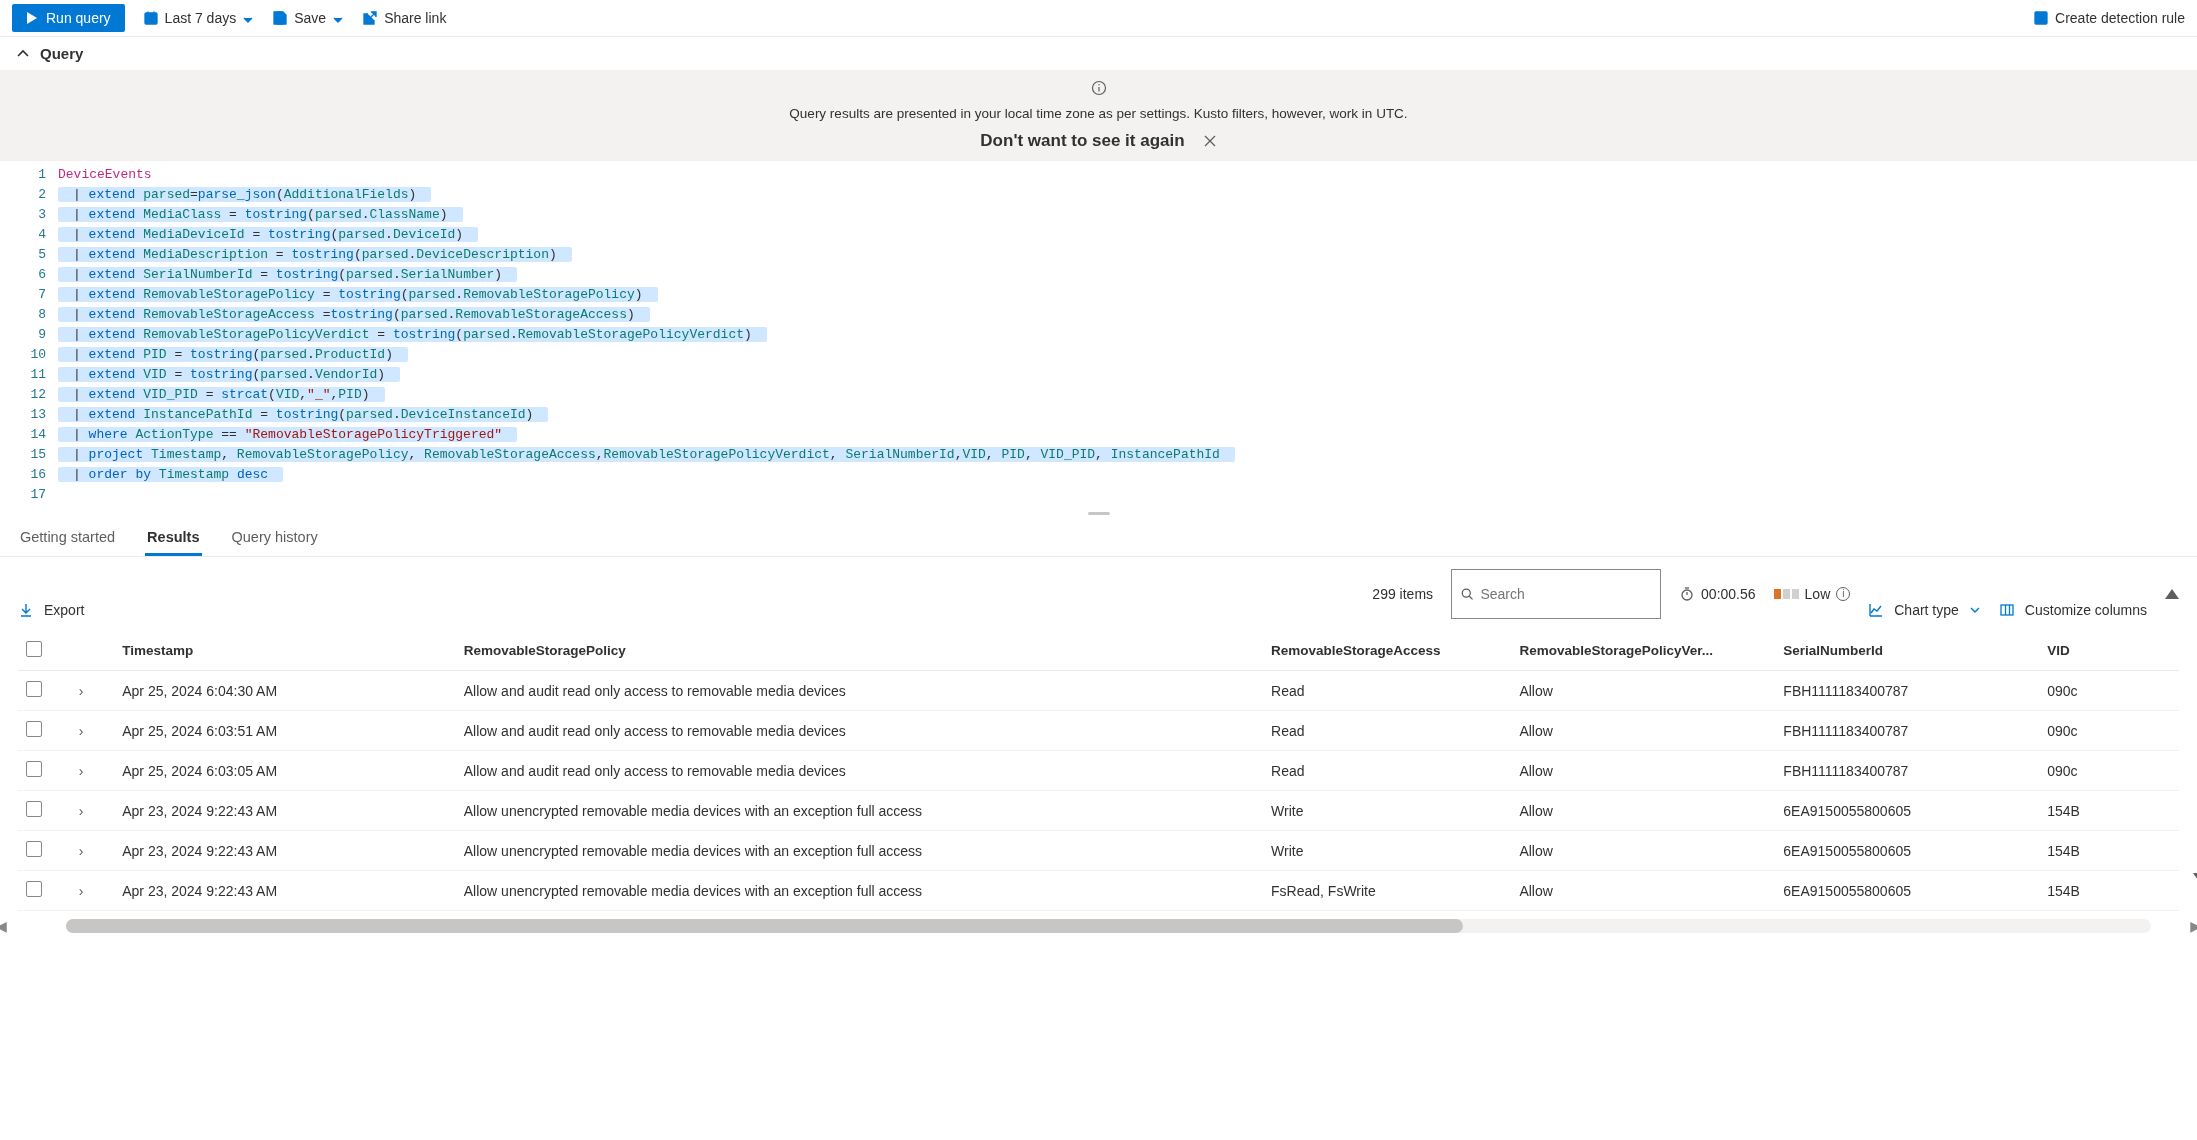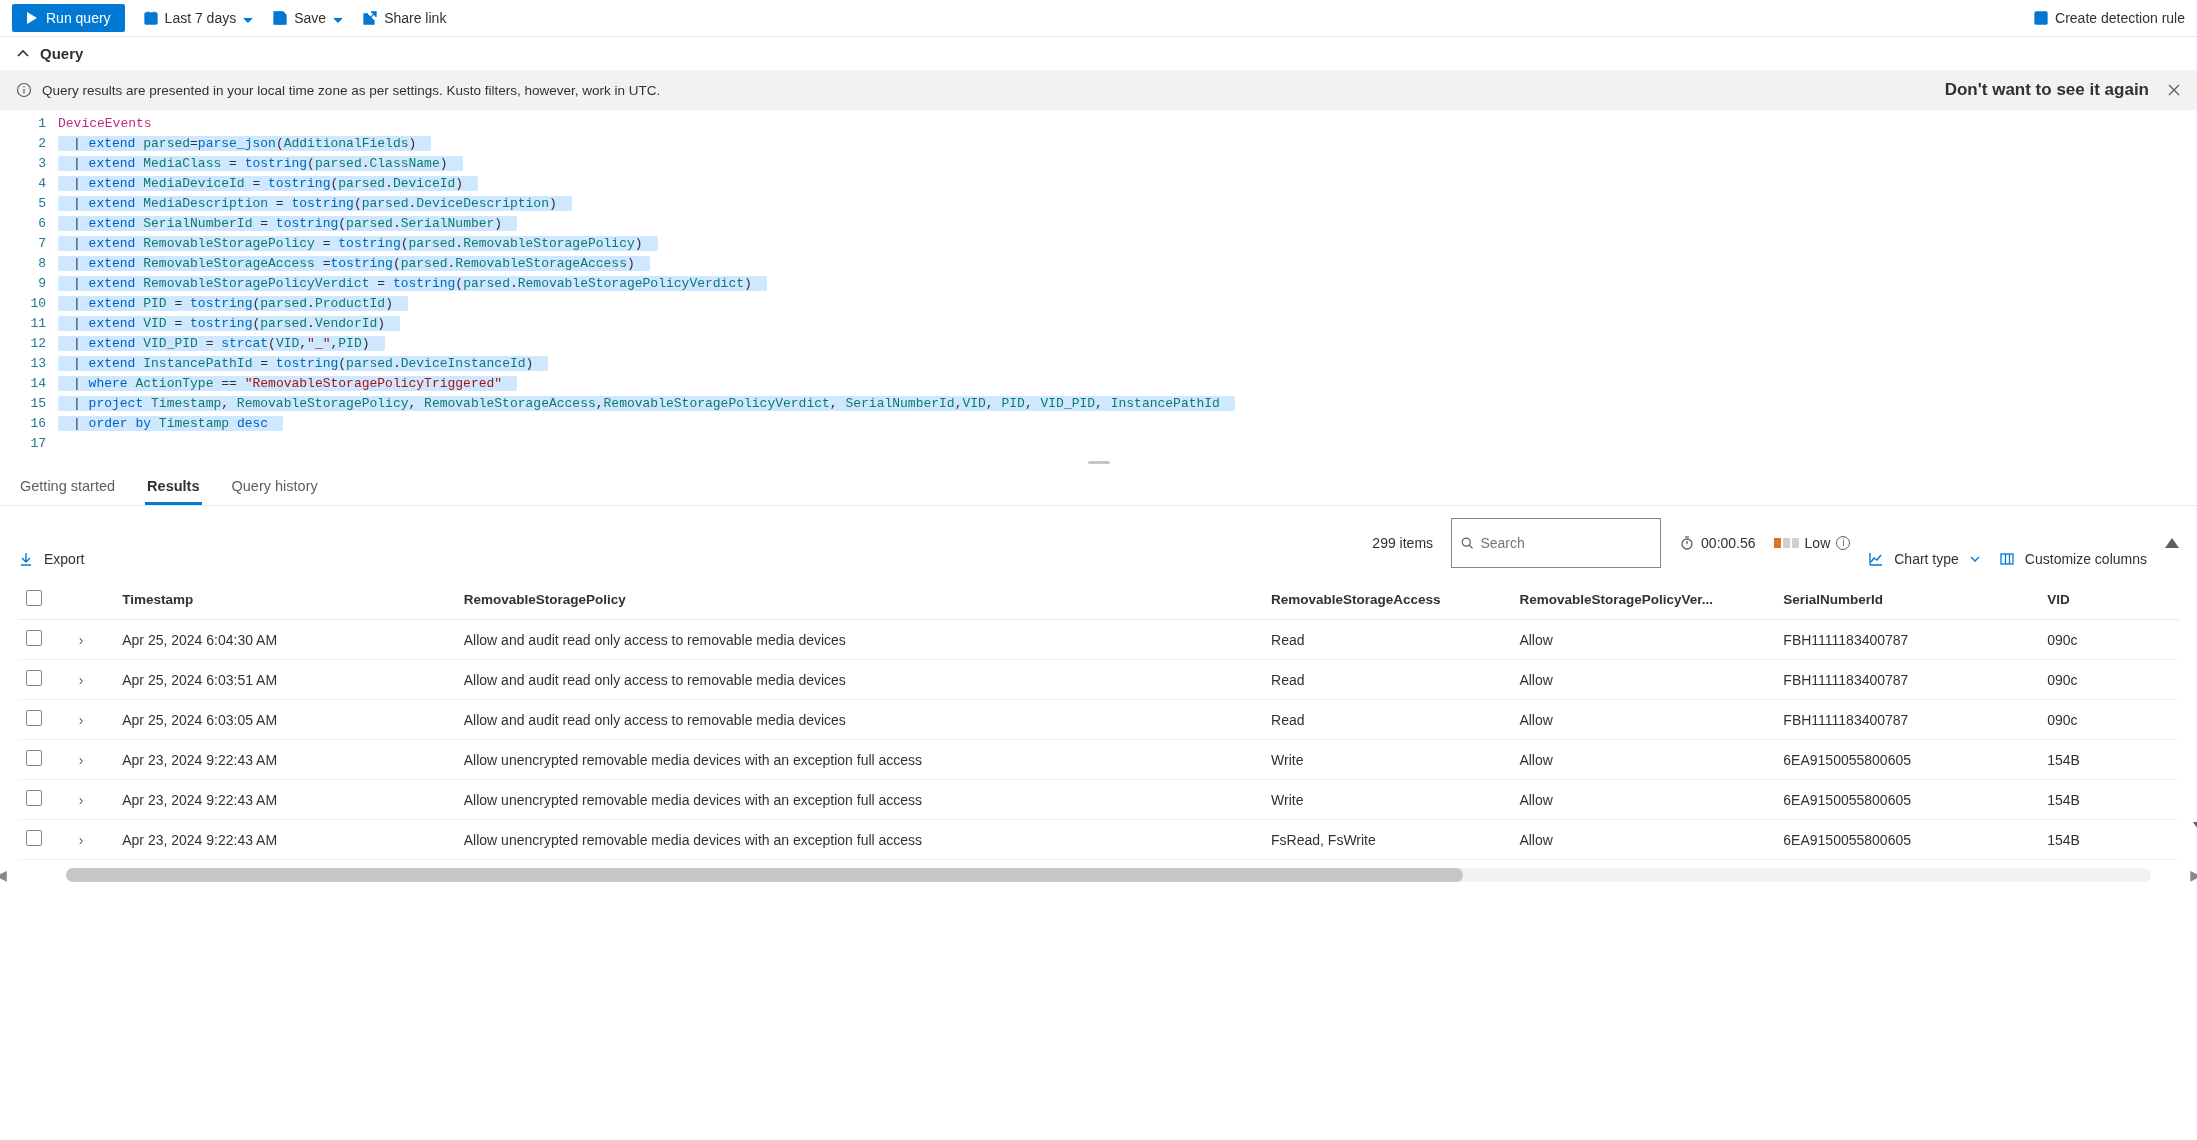--- a/index.html
+++ b/index.html
@@ -12,21 +12,21 @@
 .run-btn svg { fill: #fff; }
 .tool-item { display: inline-flex; align-items: flex-end; gap: 6px; color: #323130; cursor: pointer; font-size: 14px; }
 .tool-item svg { fill: #0078d4; stroke: #0078d4; }
 .toolbar .spacer { flex: 1; }
 
 
 .query-header { display: flex; align-items: center; gap: 10px; padding: 8px 16px; font-weight: 600; font-size: 15px; }
 .query-header svg { stroke: #323130; }
 
 
-.banner { display: flex; align-items: center; gap: 10px; background: #f3f2f1; padding: 10px 16px; font-size: 13.5px; color: #323130; }
+.banner { display: flex; align-items: center; gap: 10px; background: #f3f2f1; padding: 10px 16px; font-size: 13.5px; color: #323130; flex-direction: column; }
 .banner .banner-msg { flex: 1; }
 .banner-right { display: flex; align-items: center; gap: 18px; }
 .banner-right .dont { font-weight: 700; font-size: 17px; cursor: pointer; text-align: right; }
 .banner-close { cursor: pointer; }
 
 
 .editor-wrap { display: flex; font-family: Consolas, "Courier New", monospace; font-size: 13px; line-height: 20px; padding: 4px 0; position: relative; }
 .gutter { text-align: right; color: #237893; padding: 0 12px 0 0; user-select: none; width: 58px; }
 .gutter div { height: 20px; }
 .code { white-space: pre; }

